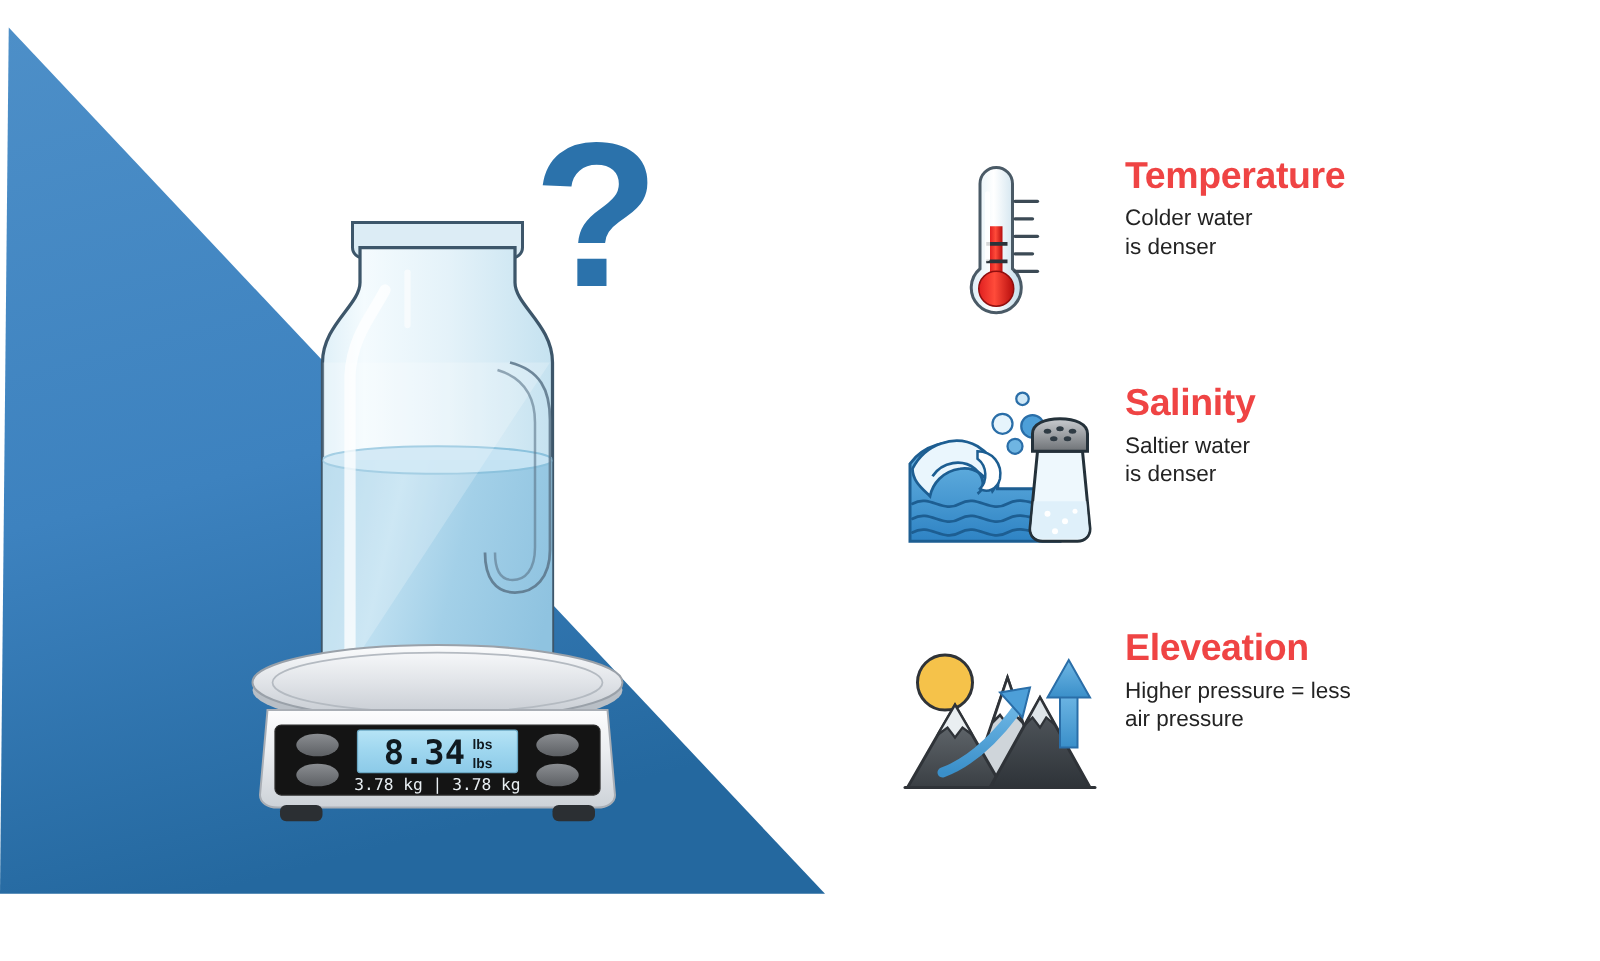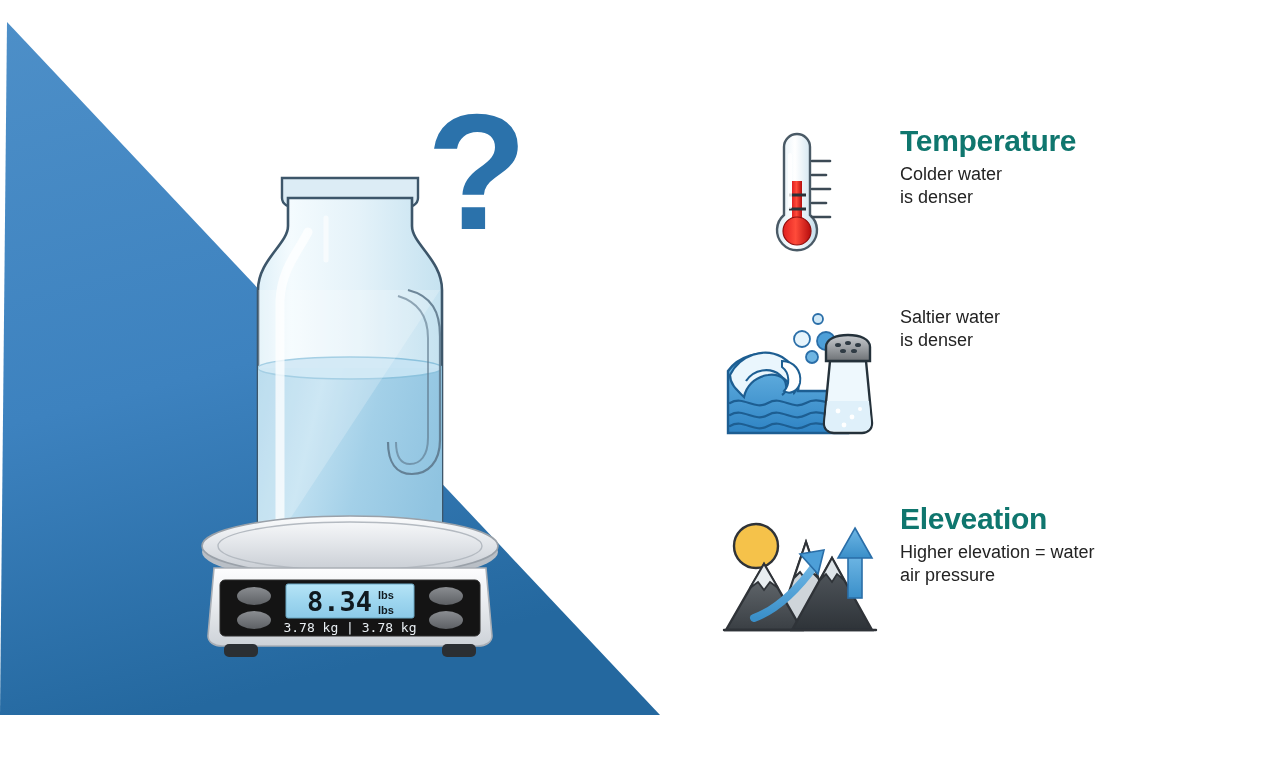--- a/index.html
+++ b/index.html
@@ -19,21 +19,21 @@
   .artwork{position:absolute;left:140px;top:140px;width:420px;height:540px;}
 
   
   .panel{position:absolute;left:700px;top:100px;width:560px;height:560px;}
   .row{position:absolute;left:0;width:560px;display:flex;align-items:flex-start;}
   .row-1{top:18px;}
   .row-2{top:200px;}
   .row-3{top:396px;}
   .icon-cell{width:200px;height:150px;display:flex;align-items:center;justify-content:center;flex:0 0 200px;}
   .text-cell{padding-top:6px;}
-  .head{font-size:30px;font-weight:bold;color:#0f766e;line-height:1.1;margin:0 0 6px 0;
+  .head{font-size:30px;font-weight:bold;color:#ef4444;line-height:1.1;margin:0 0 6px 0;
         letter-spacing:-0.3px;}
   .sub{font-size:18px;color:#232323;line-height:1.28;white-space:pre-line;}
 </style>
 </head>
 <body>
 
 <div class="stage">
 
   <svg class="blue-wedge" viewBox="0 0 700 730" preserveAspectRatio="none">
     <defs>
@@ -246,20 +246,21 @@
           <g fill="#2f3b44">
             <ellipse cx="118" cy="40" rx="3" ry="2"></ellipse>
             <ellipse cx="128" cy="38" rx="3" ry="2"></ellipse>
             <ellipse cx="138" cy="40" rx="3" ry="2"></ellipse>
             <ellipse cx="123" cy="46" rx="3" ry="2"></ellipse>
             <ellipse cx="134" cy="46" rx="3" ry="2"></ellipse>
           </g>
         </svg>
       </div>
       <div class="text-cell">
+        <div class="head">Salinity</div>
         <div class="sub">Saltier water
 is denser</div>
       </div>
     </div>
 
     <div class="row row-3">
       <div class="icon-cell">
         <svg width="160" height="130" viewBox="0 0 160 130">
           <defs>
             <linearGradient id="rockG" x1="0" y1="0" x2="0" y2="1">
@@ -291,19 +292,19 @@
 
           <path d="M34,112 C56,104 76,86 96,58" fill="none" stroke="url(#arrowG)" stroke-width="8" stroke-linecap="round"></path>
           <path d="M80,48 L104,44 L98,68 Z" fill="#4d9fd8" stroke="#2a6ea8" stroke-width="1.6"></path>
 
           <rect x="128" y="48" width="14" height="44" fill="url(#arrowG)" stroke="#2a6ea8" stroke-width="1.6"></rect>
           <path d="M135,22 L152,52 L118,52 Z" fill="url(#arrowG)" stroke="#2a6ea8" stroke-width="1.6"></path>
         </svg>
       </div>
       <div class="text-cell">
         <div class="head">Eleveation</div>
-        <div class="sub">Higher elevation = water
+        <div class="sub">Higher pressure = less
 air pressure</div>
       </div>
     </div>
 
   </div>
 </div>
 
 </body></html>

